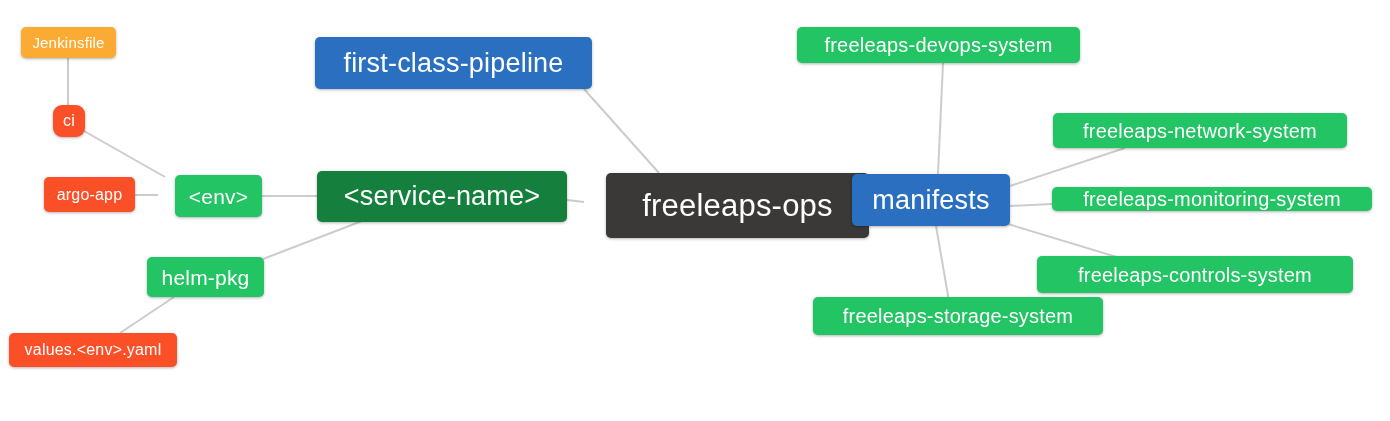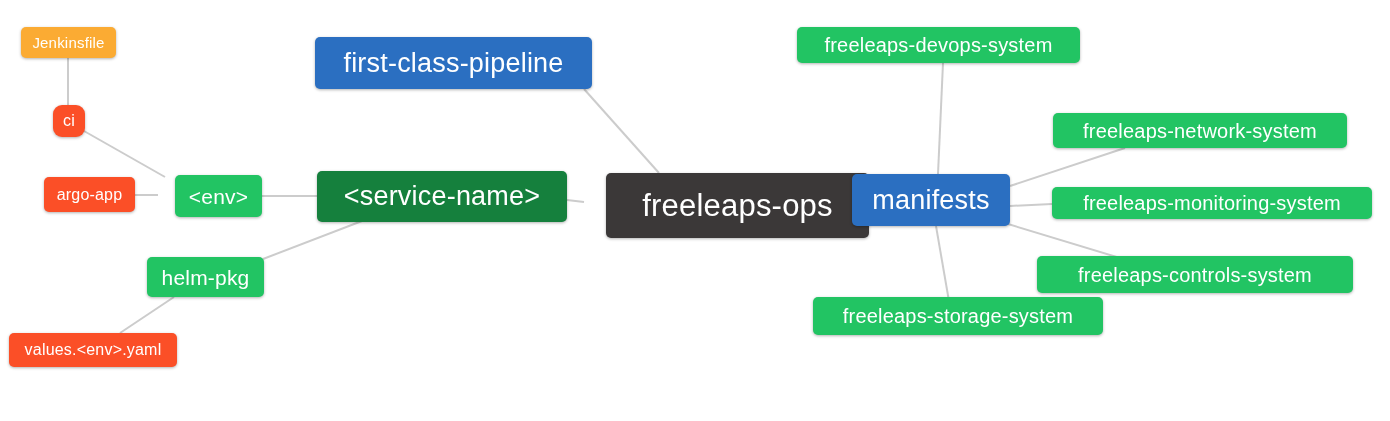--- a/index.html
+++ b/index.html
@@ -67,17 +67,17 @@
       <div class="node" style="left: 44px; top: 177px; width: 91px; height: 35px; font-size: 16px; background: rgb(251, 79, 39); color: rgb(255, 255, 255);">argo-app</div>
       <div class="node" style="left: 175px; top: 175px; width: 87px; height: 42px; font-size: 21px; background: rgb(34, 196, 99); color: rgb(255, 255, 255);">&lt;env&gt;</div>
       <div class="node" style="left: 147px; top: 257px; width: 117px; height: 40px; font-size: 21px; background: rgb(34, 196, 99); color: rgb(255, 255, 255);">helm-pkg</div>
       <div class="node" style="left: 9px; top: 333px; width: 168px; height: 34px; font-size: 16px; background: rgb(251, 79, 39); color: rgb(255, 255, 255);">values.&lt;env&gt;.yaml</div>
       <div class="node" style="left: 315px; top: 37px; width: 277px; height: 52px; font-size: 27px; background: rgb(43, 111, 193); color: rgb(255, 255, 255);">first-class-pipeline</div>
       <div class="node" style="left: 317px; top: 171px; width: 250px; height: 51px; font-size: 27px; background: #15803d; color: rgb(255, 255, 255);">&lt;service-name&gt;</div>
       <div class="node" style="left: 584px; top: 173px; width: 263px; height: 65px; font-size: 31px; background: rgb(59, 56, 56); color: rgb(255, 255, 255); margin-left: 22px;">freeleaps-ops</div>
       <div class="node" style="left: 852px; top: 174px; width: 158px; height: 52px; font-size: 27px; background: rgb(43, 111, 193); color: rgb(255, 255, 255);">manifests</div>
       <div class="node" style="left: 797px; top: 27px; width: 283px; height: 36px; font-size: 20px; background: rgb(34, 196, 99); color: rgb(255, 255, 255);">freeleaps-devops-system</div>
       <div class="node" style="left: 1053px; top: 113px; width: 294px; height: 35px; font-size: 20px; background: rgb(34, 196, 99); color: rgb(255, 255, 255);">freeleaps-network-system</div>
-      <div class="node" style="left: 1052px; top: 187px; width: 320px; height: 32px; font-size: 20px; background: rgb(34, 196, 99); color: rgb(255, 255, 255);">freeleaps-monitoring-system</div>
+      <div class="node" style="left: 1052px; top: 187px; width: 320px; height: 24px; font-size: 20px; background: rgb(34, 196, 99); color: rgb(255, 255, 255);">freeleaps-monitoring-system</div>
       <div class="node" style="left: 1037px; top: 256px; width: 316px; height: 37px; font-size: 20px; background: rgb(34, 196, 99); color: rgb(255, 255, 255);">freeleaps-controls-system</div>
       <div class="node" style="left: 813px; top: 297px; width: 290px; height: 38px; font-size: 20px; background: rgb(34, 196, 99); color: rgb(255, 255, 255);">freeleaps-storage-system</div>
     </div>
 </div>
 
 </body></html>

